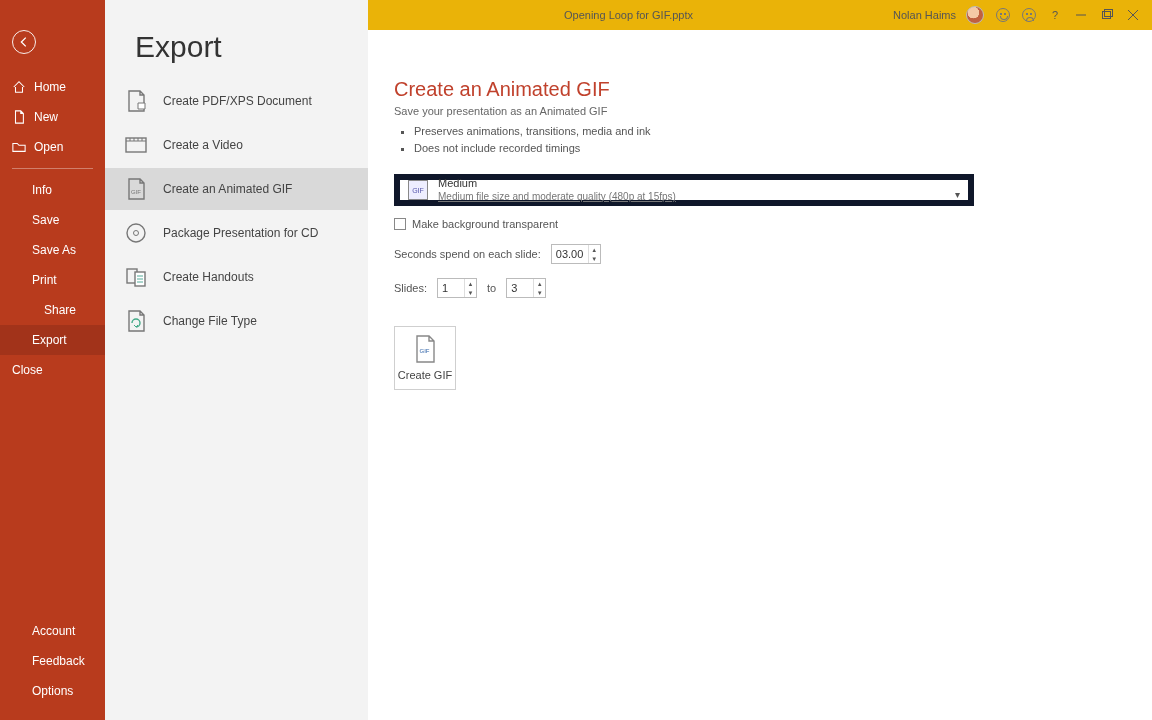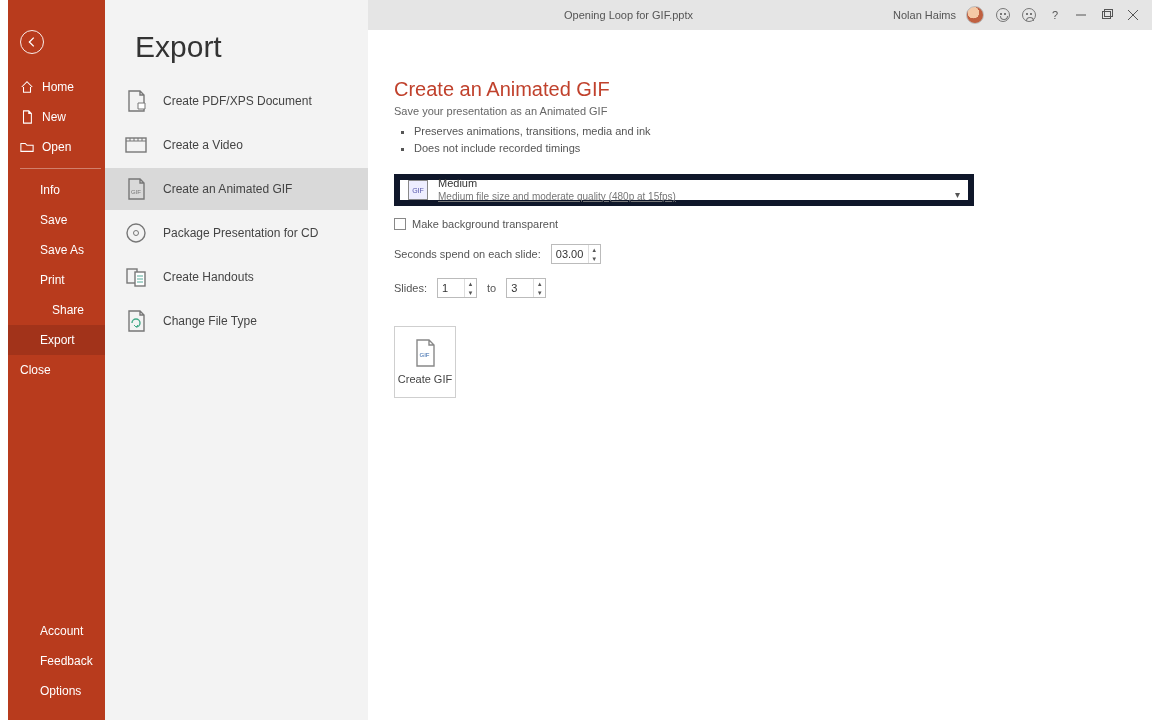--- a/index.html
+++ b/index.html
@@ -2,21 +2,21 @@
 <html><head>
 <meta charset="utf-8">
 <style>
   * { box-sizing: border-box; margin: 0; padding: 0; font-family: "Segoe UI", Arial, sans-serif; }
   html, body { width: 1152px; height: 720px; overflow: hidden; background: #fff; }
 
   
   .titlebar {
     position: absolute; left: 105px; top: 0; right: 0; height: 30px;
     display: flex; align-items: center; justify-content: flex-start;
-    font-size: 11px; color: #555; background: #e5e5e5;
+    font-size: 11px; color: #555; background: #eab308;
   }
   .titlebar .doc-title { position: absolute; left: 0; right: 0; text-align: center; pointer-events: none; }
   .titlebar .right {
     display: flex; align-items: center; gap: 12px; padding-right: 12px; margin-left: auto;
   }
   .titlebar .user { display: flex; align-items: center; gap: 10px; }
   .titlebar .avatar {
     width: 18px; height: 18px; border-radius: 50%;
     background: radial-gradient(circle at 40% 35%, #f5c9a6 0 40%, #c06040 42% 100%);
     border: 1px solid #bbb;
@@ -24,21 +24,21 @@
   .titlebar .winbtn { width: 14px; height: 14px; display: flex; align-items: center; justify-content: center; color: #555; cursor: default; }
   .titlebar .face-icon { width:14px;height:14px;border:1px solid #777;border-radius:50%;position:relative; }
   .titlebar .face-icon::before, .titlebar .face-icon::after { content:""; position:absolute; background:#777; }
   .titlebar .face-icon.happy::before { width:2px;height:2px; top:4px; left:3px; box-shadow: 4px 0 0 #777; }
   .titlebar .face-icon.happy::after { width:6px;height:3px; border:1px solid #777; border-top:none; border-radius:0 0 6px 6px; top:7px; left:3px; background:none; }
   .titlebar .face-icon.sad::before { width:2px;height:2px; top:4px; left:3px; box-shadow: 4px 0 0 #777; }
   .titlebar .face-icon.sad::after { width:6px;height:3px; border:1px solid #777; border-bottom:none; border-radius:6px 6px 0 0; top:8px; left:3px; background:none; }
 
   
   .sidebar {
-    position: absolute; left: 8px; top: 0; bottom: 0; width: 105px;
+    position: absolute; left: 0; top: 0; bottom: 0; width: 105px;
     background: #B83B1D; color: #fff; display: flex; flex-direction: column;
     padding-top: 30px; font-size: 12px;
   }
   .sidebar .back {
     width: 24px; height: 24px; border: 1px solid rgba(255,255,255,0.9); border-radius: 50%;
     margin: 0 0 18px 12px; display:flex; align-items:center; justify-content:center;
     color:#fff; font-size:14px;
   }
   .sidebar .item {
     display: flex; align-items: center; gap: 8px; height: 30px; padding: 0 12px;
@@ -96,21 +96,21 @@
     display:inline-flex; align-items:stretch; border:1px solid #bbb; height:20px; background:#fff;
   }
   .spin input {
     border:none; width:36px; font-size:11px; padding:0 4px; outline:none; color:#333;
   }
   .spin.narrow input { width:26px; }
   .spin .updown { width:12px; display:flex; flex-direction:column; border-left:1px solid #ddd;}
   .spin .updown div { flex:1; display:flex; align-items:center; justify-content:center; font-size:6px; color:#555; }
 
   .create-btn {
-    margin-top: 28px; width:62px; height:72px; border:1px solid #cfcfcf;
+    margin-top: 28px; width:62px; height:64px; border:1px solid #cfcfcf;
     display:flex; flex-direction:column; align-items:center; justify-content:center;
     gap:6px; background:#fff; font-size:11px; color:#444; cursor:default;
   }
   .create-btn .gicon { width:24px;height:28px; }
 </style>
 </head>
 <body>
 
 <div class="titlebar">
   <div class="doc-title">Opening Loop for GIF.pptx</div>

